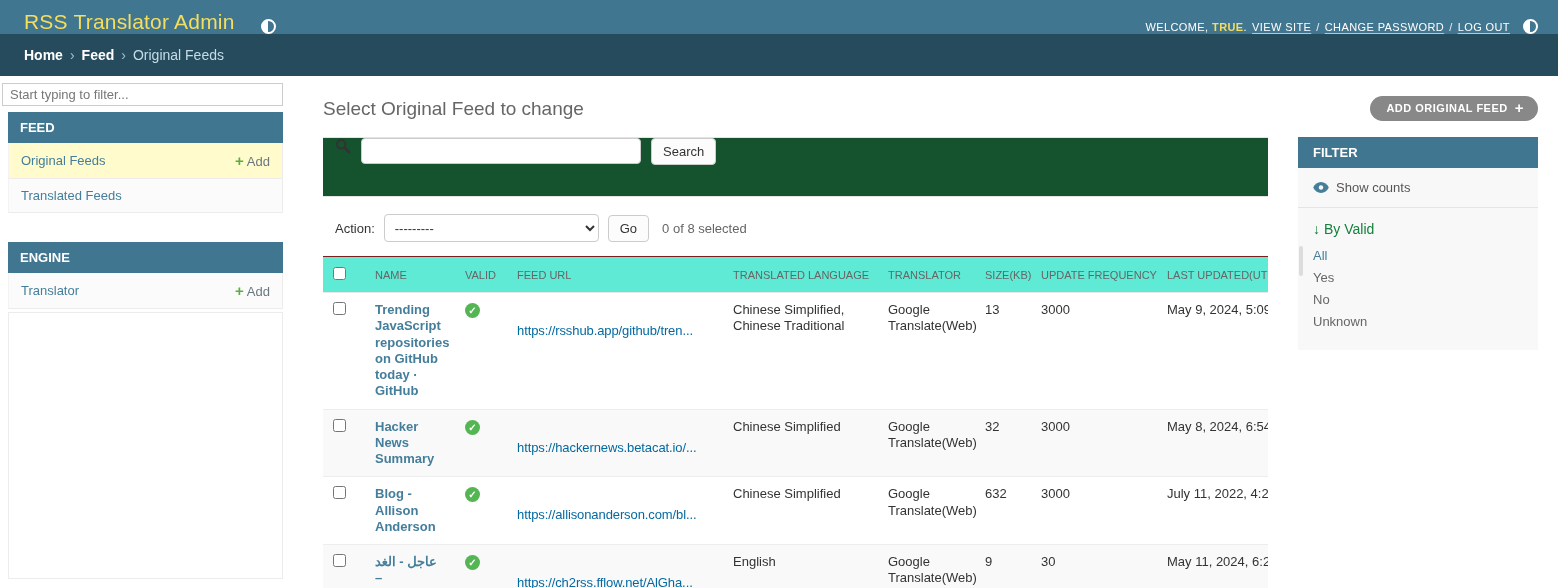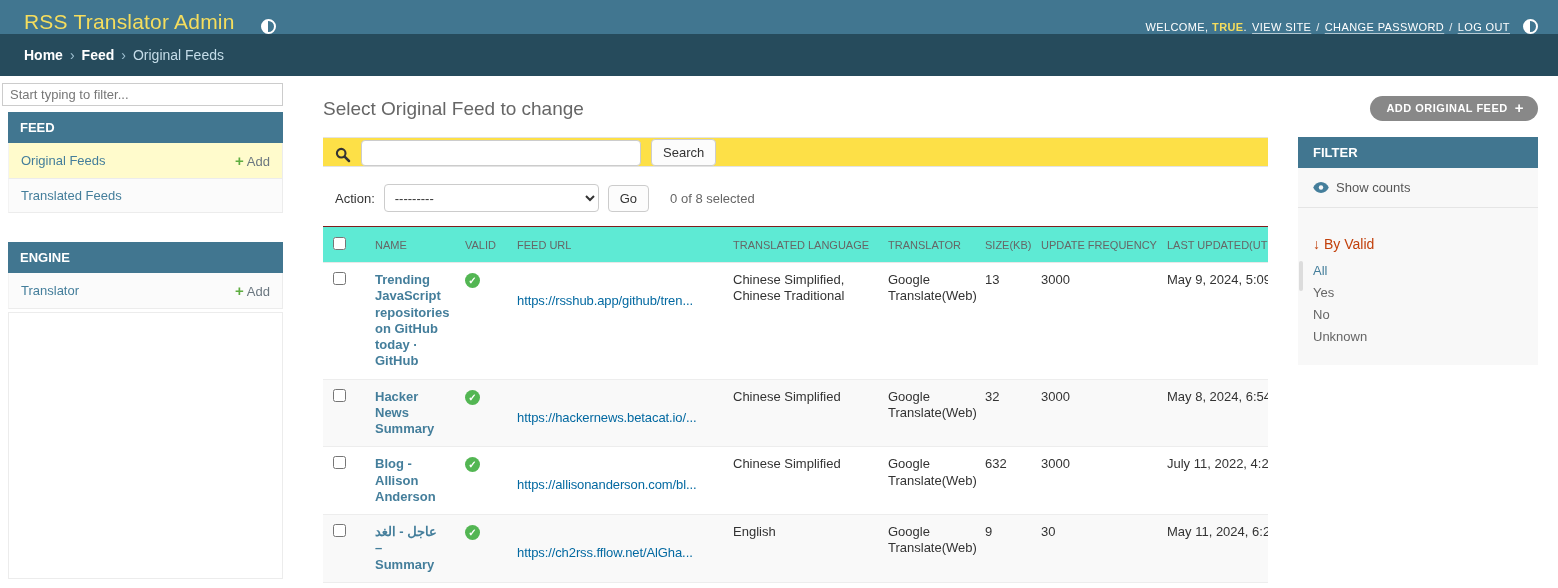--- a/index.html
+++ b/index.html
@@ -52,33 +52,33 @@
   .object-tools { position: absolute; top: 20px; right: 20px; }
   .object-tools .addbtn { display: inline-flex; align-items: center; gap: 7px; background: #888; color: #fff;
     border: none; border-radius: 15px; padding: 6px 14px 7px 16px; font-size: 11px; font-weight: 600;
     letter-spacing: .5px; font-family: "Liberation Sans", sans-serif; cursor: pointer; }
   .object-tools .plus { font-size: 15px; font-weight: bold; line-height: 10px; }
 
   .changelist { display: flex; gap: 30px; align-items: flex-start; }
   .results-col { width: 945px; flex: 0 0 945px; }
 
   
-  .toolbar { height: 30px; background: #fde047; border-top: 1px solid #e3e3e3; border-bottom: 1px solid #e3e3e3;
-    display: flex; align-items: flex-end; padding: 0 12px; gap: 10px; }
+  .toolbar { height: 60px; background: #14532d; border-top: 1px solid #e3e3e3; border-bottom: 1px solid #e3e3e3;
+    display: flex; align-items: flex-start; padding: 0 12px; gap: 10px; }
   .search-input { width: 280px; height: 26px; border: 1px solid #ccc; border-radius: 4px; padding: 2px 7px;
     font-size: 13px; font-family: "Liberation Sans", sans-serif; background: #fff; }
   .btn { background: #fcfcfc; border: 1px solid #ccc; border-radius: 4px; color: #333; font-size: 13px;
     font-family: "Liberation Sans", sans-serif; padding: 5px 11px; cursor: pointer; }
 
   
   .actions-row { display: flex; align-items: center; gap: 9px; padding: 0 0 0 12px; margin: 17px 0 14px; }
   .actions-row label { color: #333; }
   .action-select { width: 215px; height: 28px; border: 1px solid #ccc; border-radius: 4px; background: #fff;
     color: #333; font-size: 13px; font-family: "Liberation Sans", sans-serif; padding: 0 6px; }
-  .action-counter { color: #666; margin-left: 12px; }
+  .action-counter { color: #666; margin-left: 4px; }
 
   
   table.results { width: 945px; border-collapse: collapse; table-layout: fixed; }
   table.results col.c-cb { width: 42px; } table.results col.c-name { width: 90px; }
   table.results col.c-valid { width: 52px; } table.results col.c-url { width: 216px; }
   table.results col.c-lang { width: 155px; } table.results col.c-tr { width: 97px; }
   table.results col.c-size { width: 56px; } table.results col.c-freq { width: 126px; }
   table.results col.c-upd { width: 111px; }
   table.results th { background: #5eead4; border-top: 1px solid #7f1d1d; border-bottom: 1px solid #e8e8e8;
     font-size: 11px; font-weight: 400; color: #666; text-align: left; padding: 10px 10px; white-space: nowrap; overflow: hidden; }
@@ -90,21 +90,21 @@
   .check-badge { display: inline-block; width: 15px; height: 15px; border-radius: 50%; background: #53b653;
     color: #fff; font-size: 10px; font-weight: bold; line-height: 15px; text-align: center; }
   td.num { white-space: nowrap; }
   td.date-cell { white-space: nowrap; overflow: hidden; padding-right: 0; }
 
   
   #filter-panel { width: 240px; flex: 0 0 240px; background: #f8f8f8; padding-bottom: 15px; position: relative; }
   #filter-panel .side-caption { padding: 8px 15px; }
   .show-counts { display: flex; align-items: center; gap: 7px; padding: 12px 15px; border-bottom: 1px solid #e5e5e5;
     color: #555; }
-  .filter-group-title { font-size: 14px; font-weight: 400; color: #c2410c; margin: 28px 15px 7px; }
+  .filter-group-title { font-size: 14px; font-weight: 400; color: #15803d; margin: 13px 15px 7px; }
   .filter-group-title .arrow { margin-right: 4px; }
   ul.filter-options { list-style: none; padding: 1px 0 2px; position: relative; }
   ul.filter-options li { padding: 3px 15px; line-height: 16px; }
   ul.filter-options a { color: #666; }
   ul.filter-options li.selected a { color: #447e9b; }
   .filter-scroll-thumb { position: absolute; left: 1px; top: 2px; width: 4px; height: 30px; background: #dcdcdc; border-radius: 2px; }
   .eye-icon svg { display: block; }
 </style>
 </head>
 <body>

